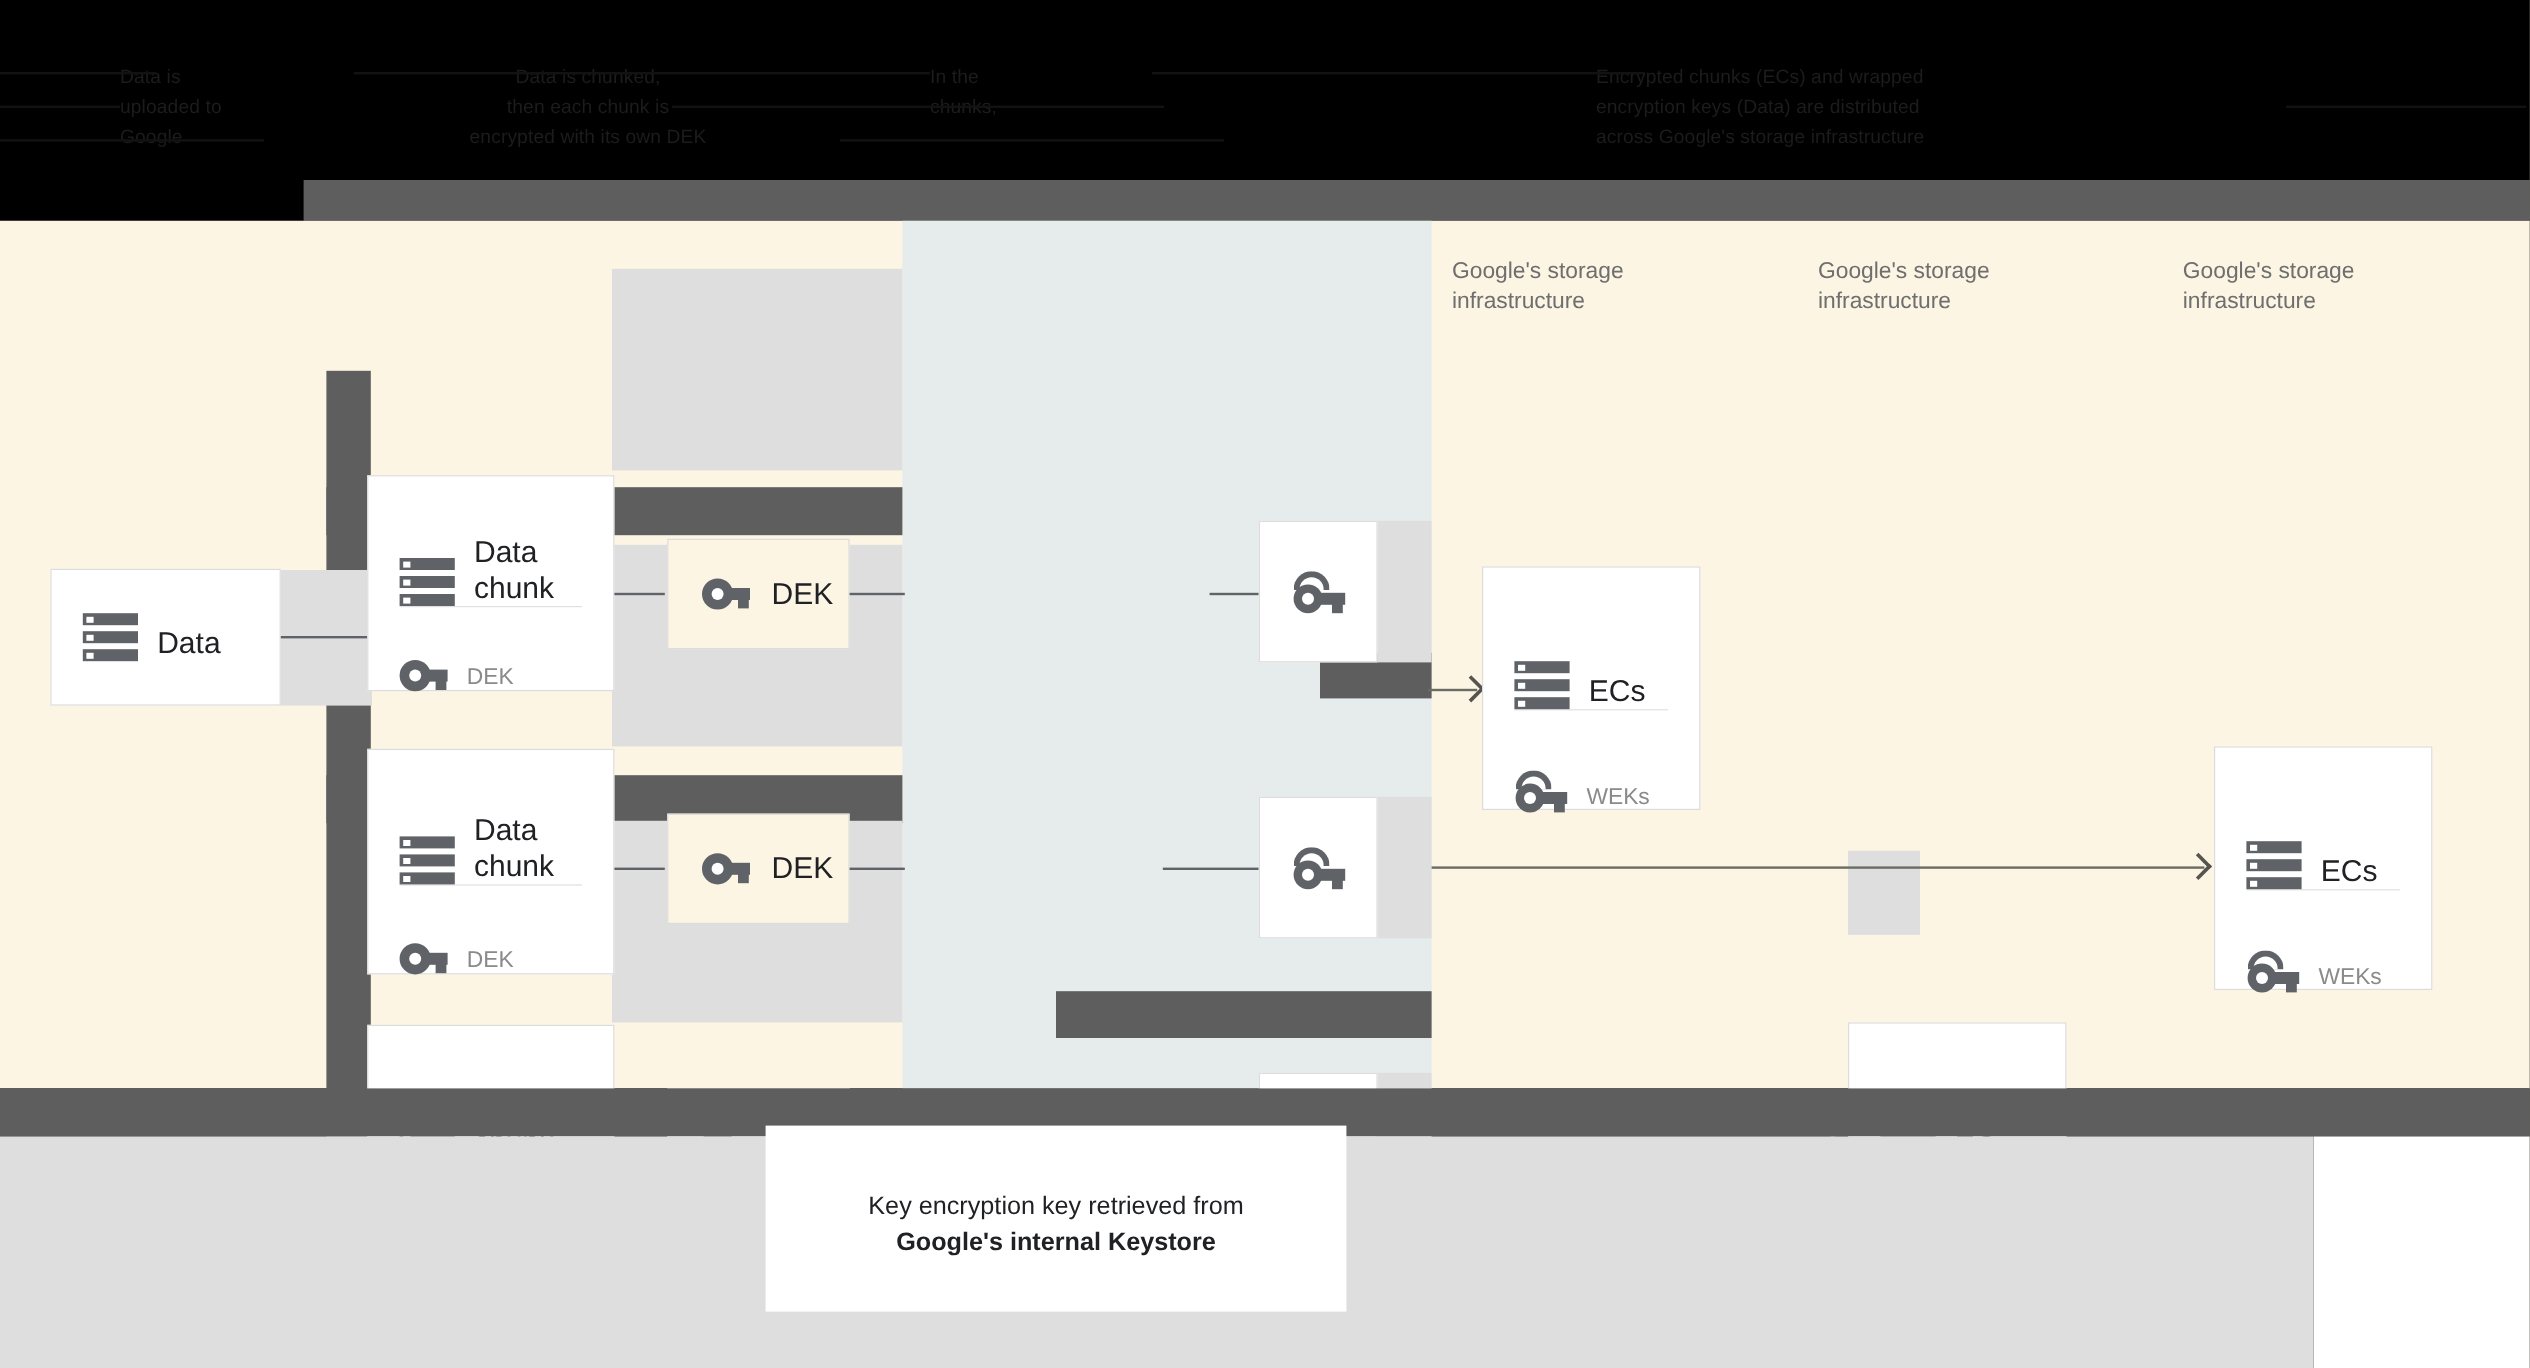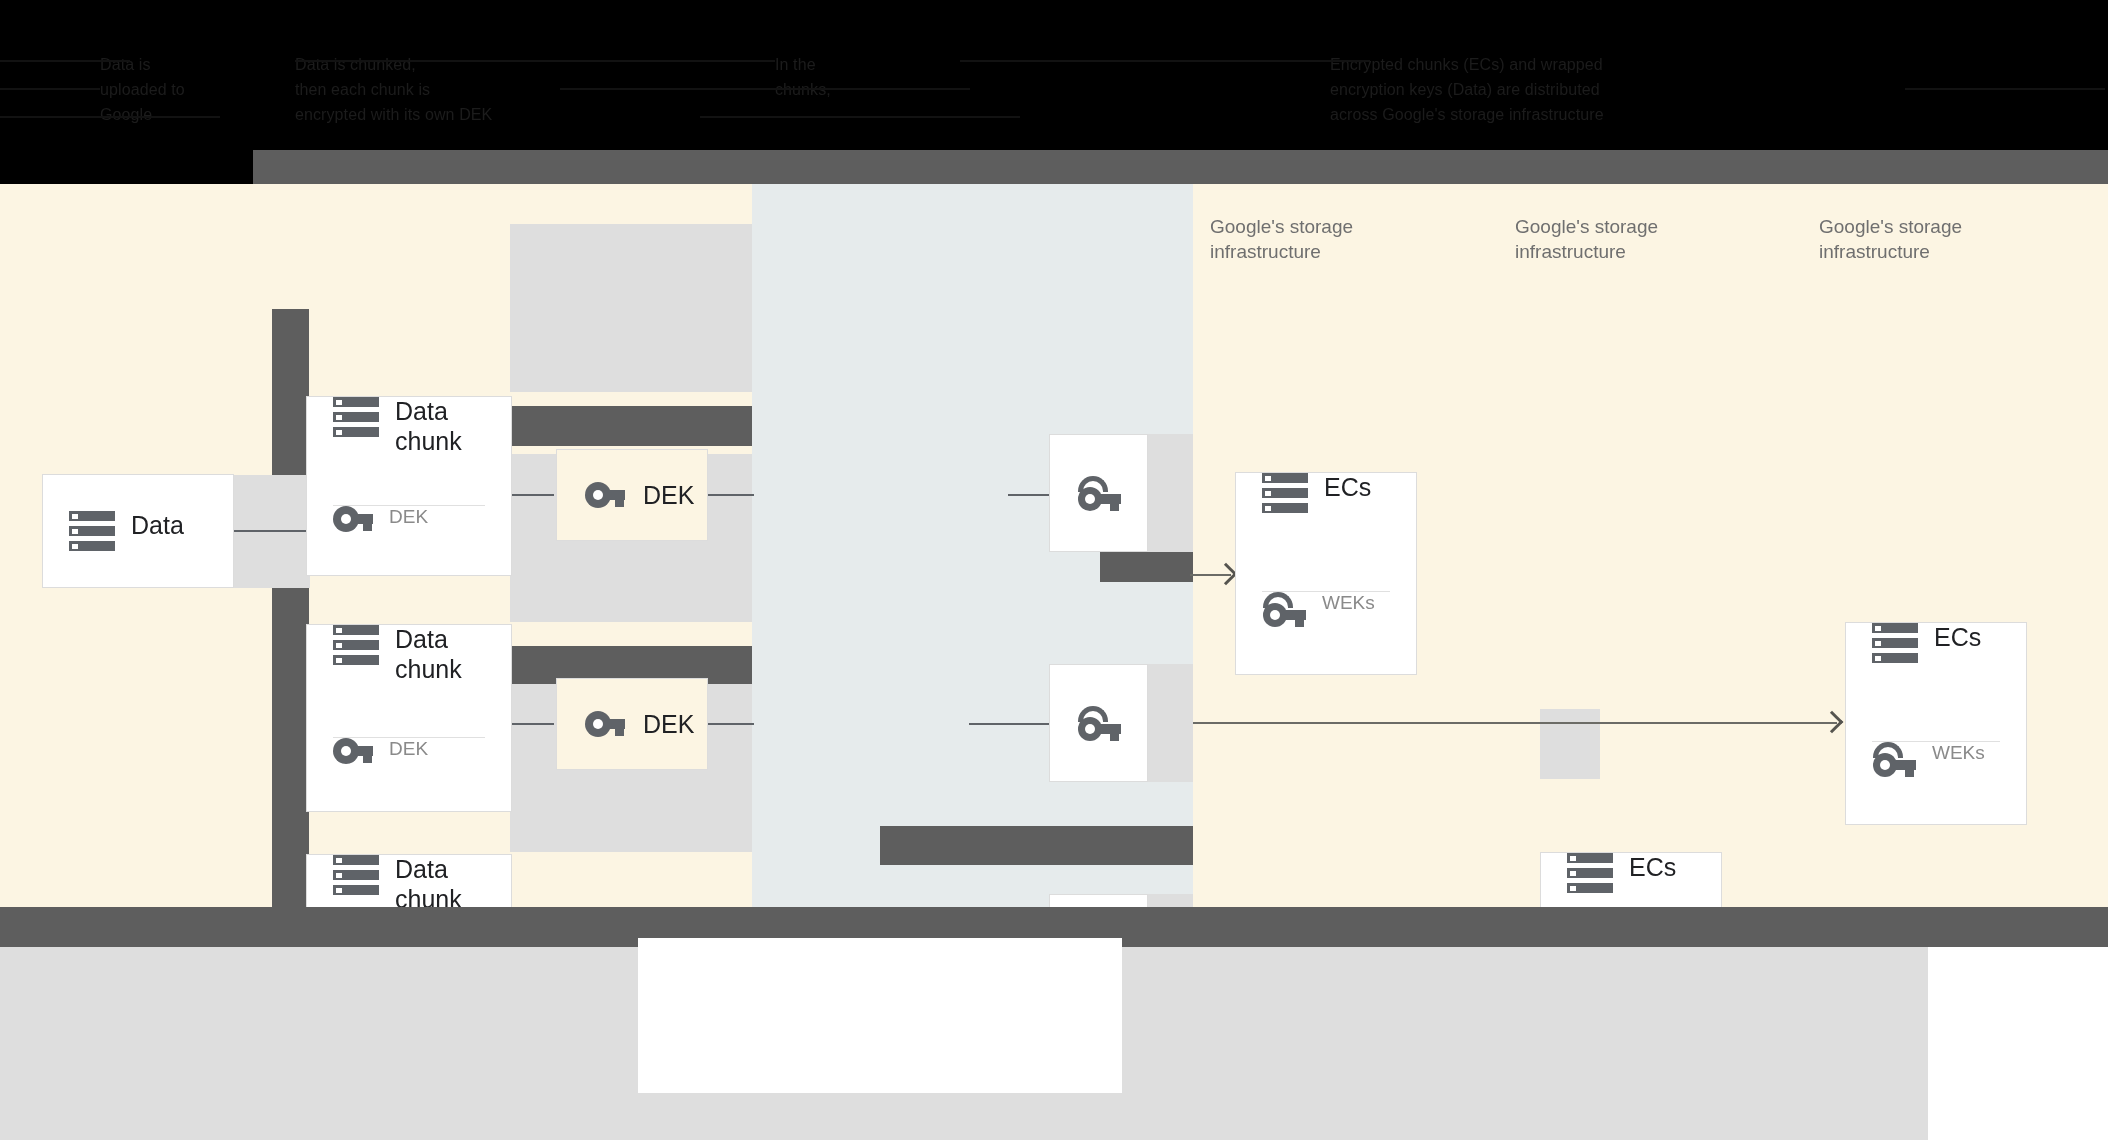--- a/index.html
+++ b/index.html
@@ -26,21 +26,21 @@
   .col-mid { position:absolute; left:752px; top:0; width:441px; height:723px; background:#E6EBEC; }
 
   
   .spine { position:absolute; background:#5e5e5e; }
 
   
   .card {
     position:absolute; background:#fff; border:1px solid #DCDCDC;
   }
   .card .row {
-    display:flex; align-items:flex-start; gap:16px;
+    display:flex; align-items:flex-end; gap:16px;
     padding:0 26px;
   }
   .card .divider { height:1px; background:#E0E0E0; margin:0 26px; }
 
   .lbl-main { font-size:25px; color:#202124; line-height:1.18; }
   .lbl-sub  { font-size:19px; color:#8a8a8a; }
 
   
   .ico-server { width:46px; height:40px; flex:0 0 auto; display:flex; flex-direction:column; justify-content:space-between; }
   .ico-server i { display:block; height:10px; background:#5f6368; position:relative; }
@@ -113,21 +113,21 @@
 </style>
 </head>
 <body>
 
 <div id="stage">
 
   <div class="hdr-band">
     <div class="hdr-text" style="left:100px; top:52px; width:190px;">Data is
 uploaded to
 Google</div>
-    <div class="hdr-text" style="left:295px; top:52px; width:360px;">Data is chunked,
+    <div class="hdr-text" style="left:310px; top:52px; width:360px;text-align:center;">Data is chunked,
 then each chunk is
 encrypted with its own DEK</div>
     <div class="hdr-text" style="left:775px; top:52px; width:190px;">In the
 chunks,</div>
     <div class="hdr-text" style="left:1330px; top:52px; width:640px;">Encrypted chunks (ECs) and wrapped
 encryption keys (Data) are distributed
 across Google's storage infrastructure</div>
 
     <div class="hdr-rule" style="left:0;    top:60px;  width:130px;"></div>
     <div class="hdr-rule" style="left:295px;top:60px;  width:480px;"></div>
@@ -390,15 +390,19 @@
       </div>
     </div>
 
   </div>
 
   <div class="bot-dark"></div>
   <div class="bot-grey"></div>
   <div class="bot-white-right"></div>
 
   <div class="caption">
+    <div class="cap-body">
+      <span>Key encryption key retrieved from</span><br>
+      <b>Google's internal Keystore</b>
+    </div>
   </div>
 
 </div>
 
 </body></html>

